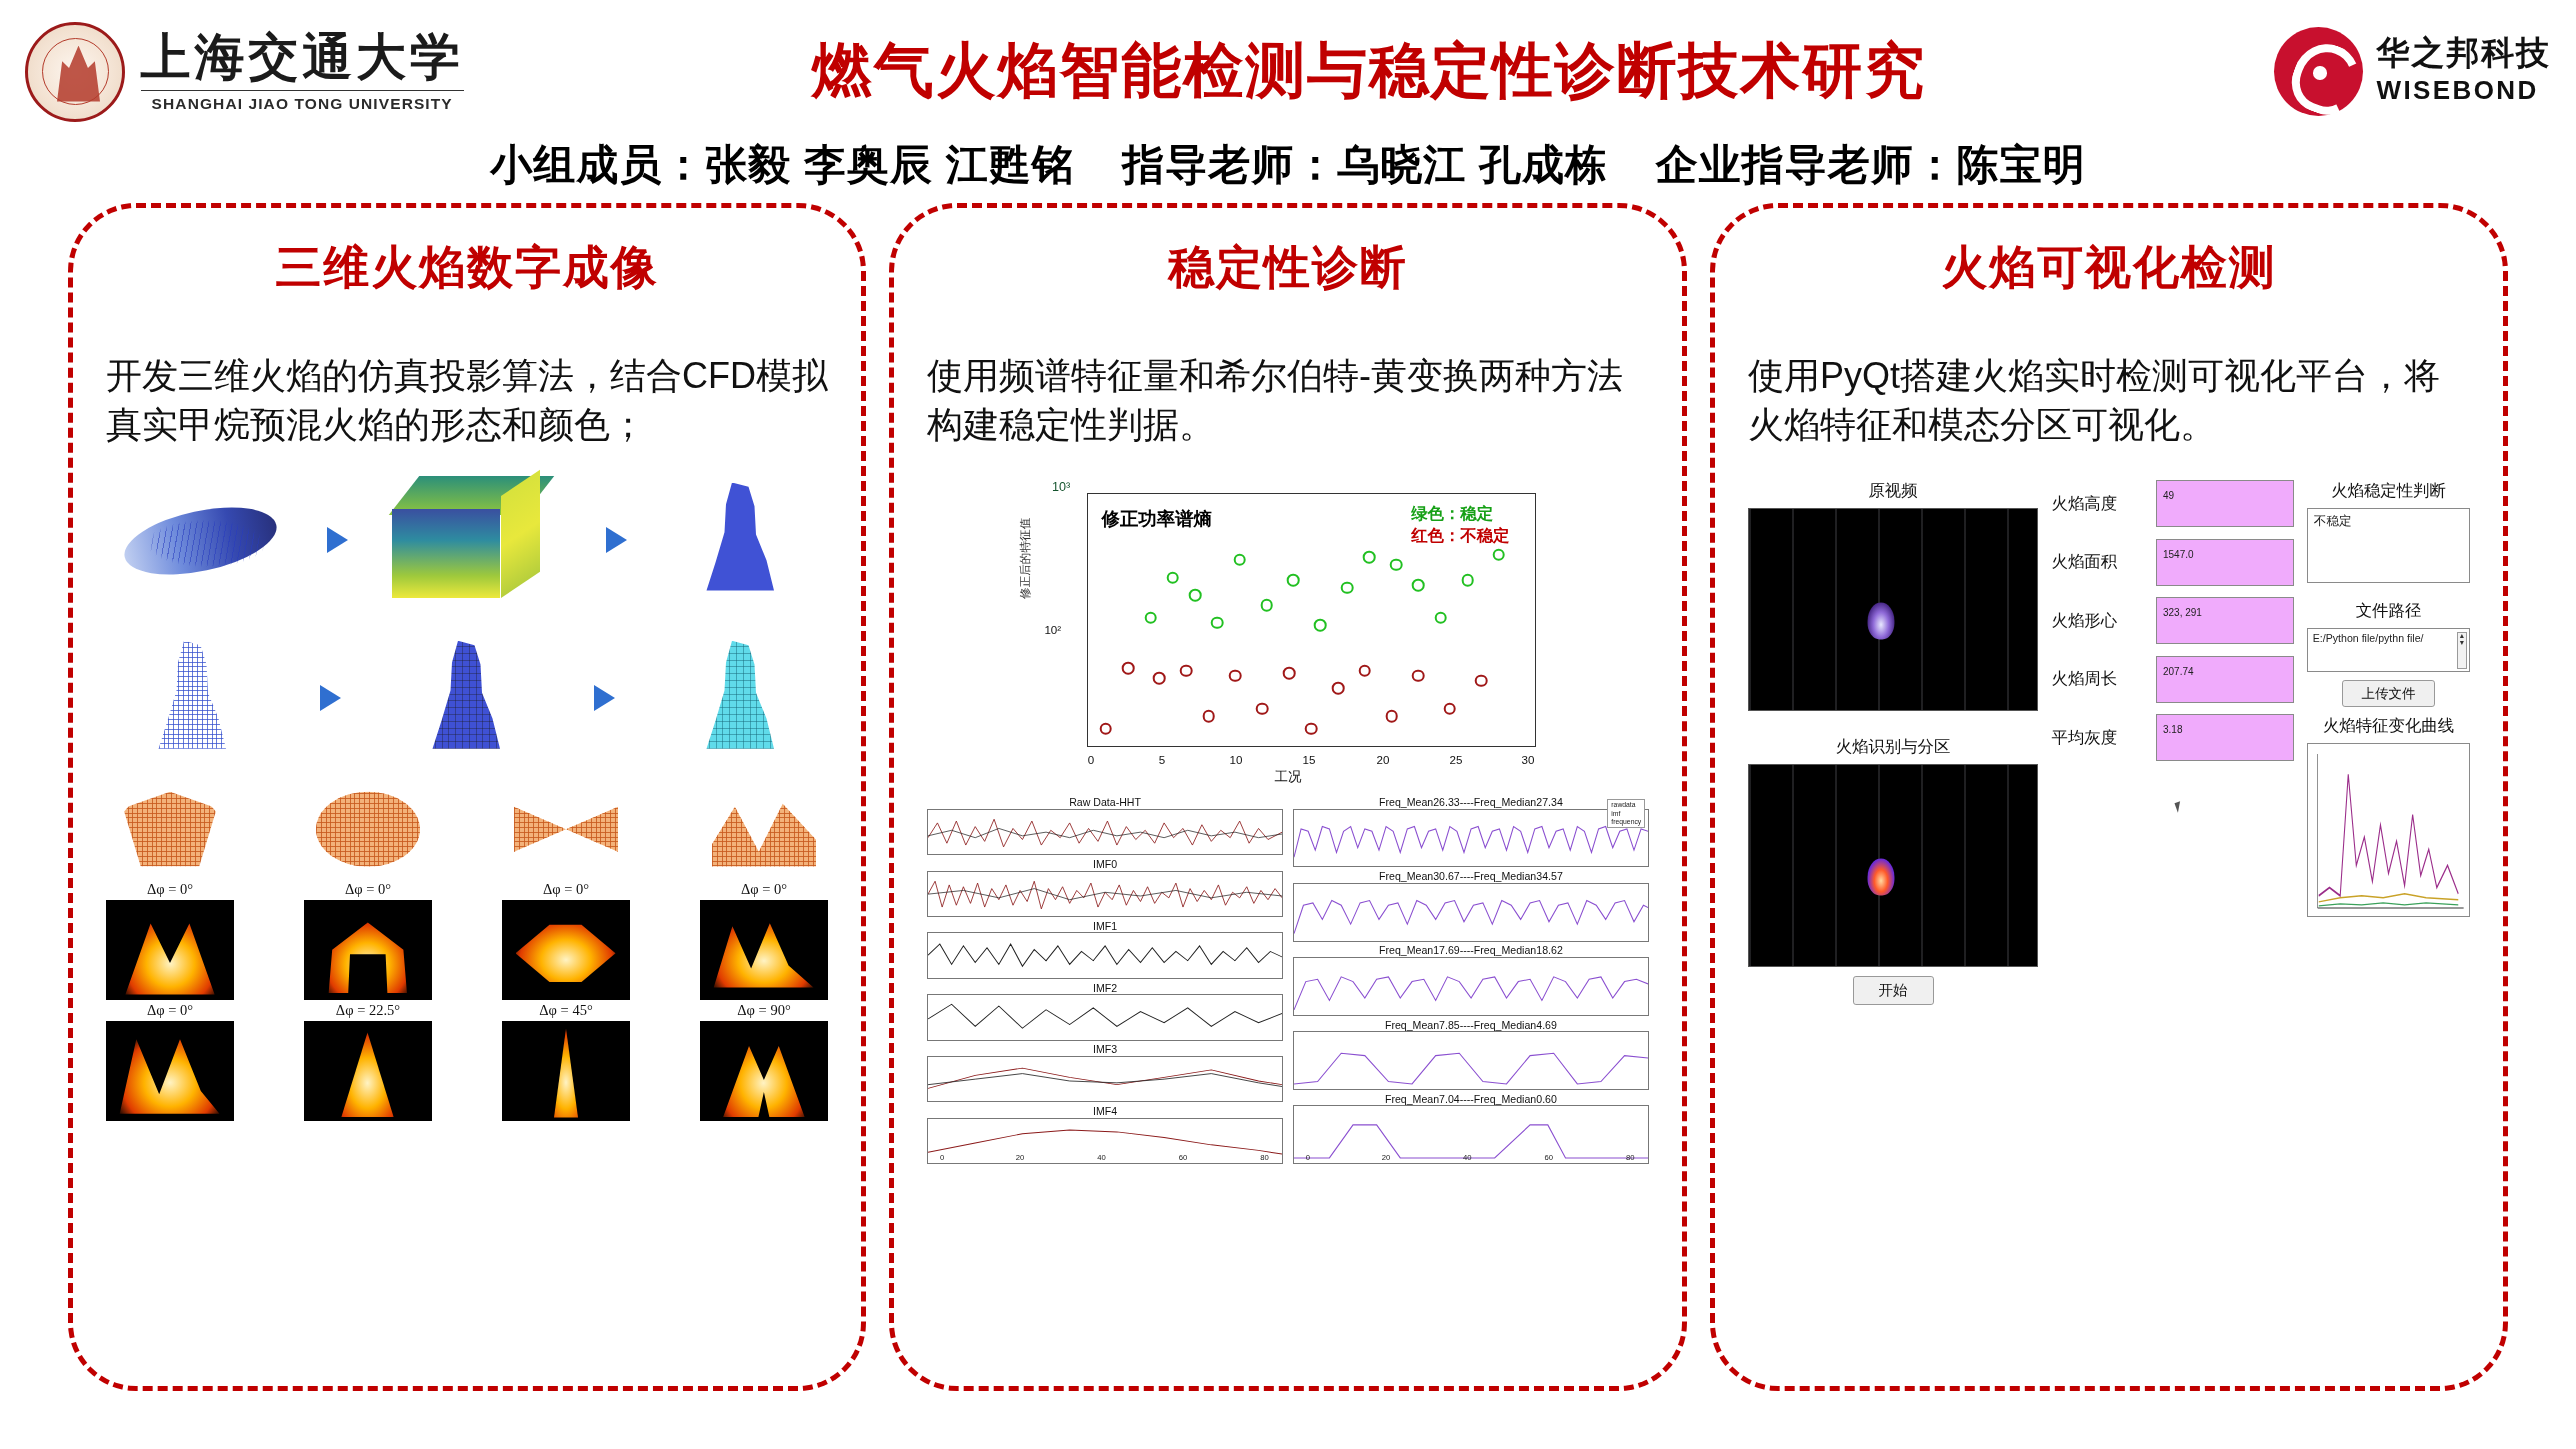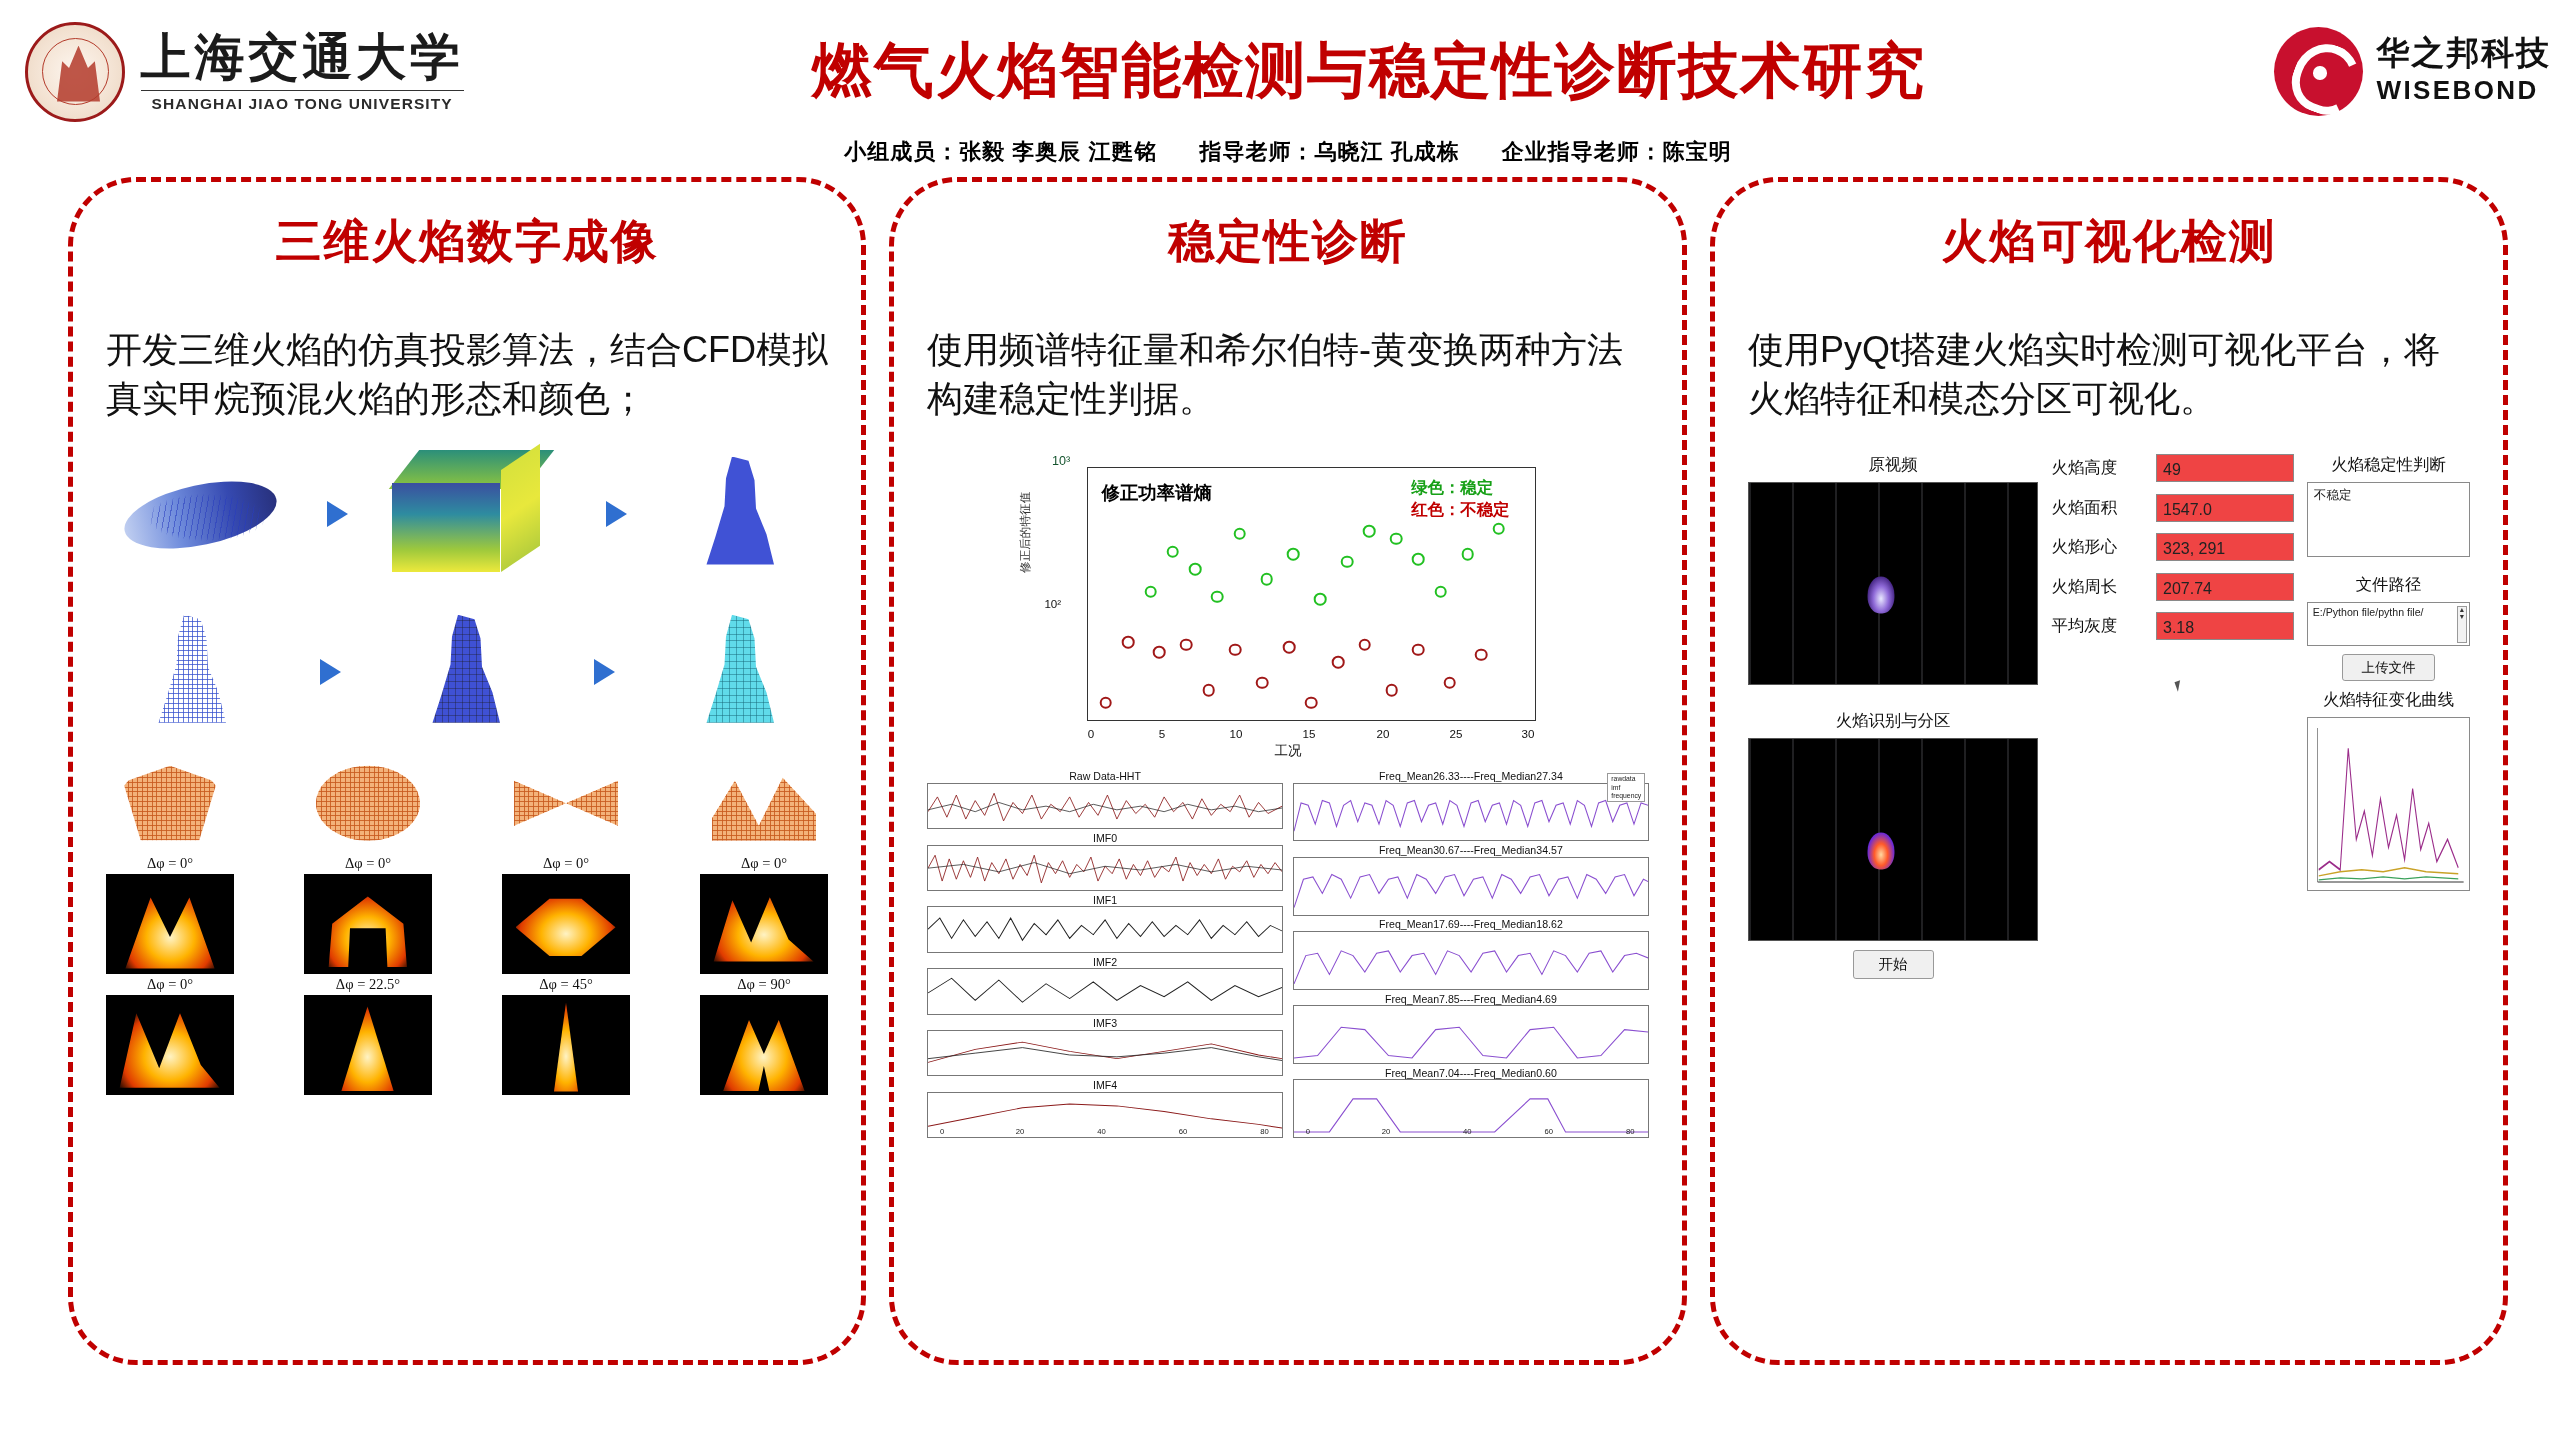--- a/index.html
+++ b/index.html
@@ -122,21 +122,21 @@
     font-size: 26px;
     font-weight: bold;
     color: #111;
     letter-spacing: 2.4px;
     margin-top: 5.8px;
   }
 
   
   .subtitle {
     text-align: center;
-    font-size: 22px;
+    font-size: 42px;
     font-weight: bold;
     color: #000;
     letter-spacing: 1px;
     margin-top: -5.8px;
     margin-bottom: 9.7px;
   }
   .subtitle .gap { display: inline-block; width: 35px; }
 
   
   .panels {
@@ -473,24 +473,24 @@
   }
   .field-row {
     display: flex;
     align-items: center;
     gap: 7.7px;
     margin-bottom: 11.6px;
   }
   .field-label { font-size: 16.4px; color: #111; width: 97px; flex: 0 0 auto; }
   .field-input {
     flex: 1 1 auto;
-    height: 28px;
+    height: 47px;
     border: 1px solid #8a8a8a;
-    background: #ef4444;
-    font-size: 16px;
+    background: #f0abfc;
+    font-size: 10px;
     color: #222;
     padding: 0 5.8px;
     line-height: 29px;
     white-space: nowrap;
     overflow: hidden;
   }
   .panel-sub-title { font-size: 16.4px; color: #111; text-align: center; margin-bottom: 5.8px; }
   .big-box {
     border: 1px solid #8a8a8a;
     background: #fff;

